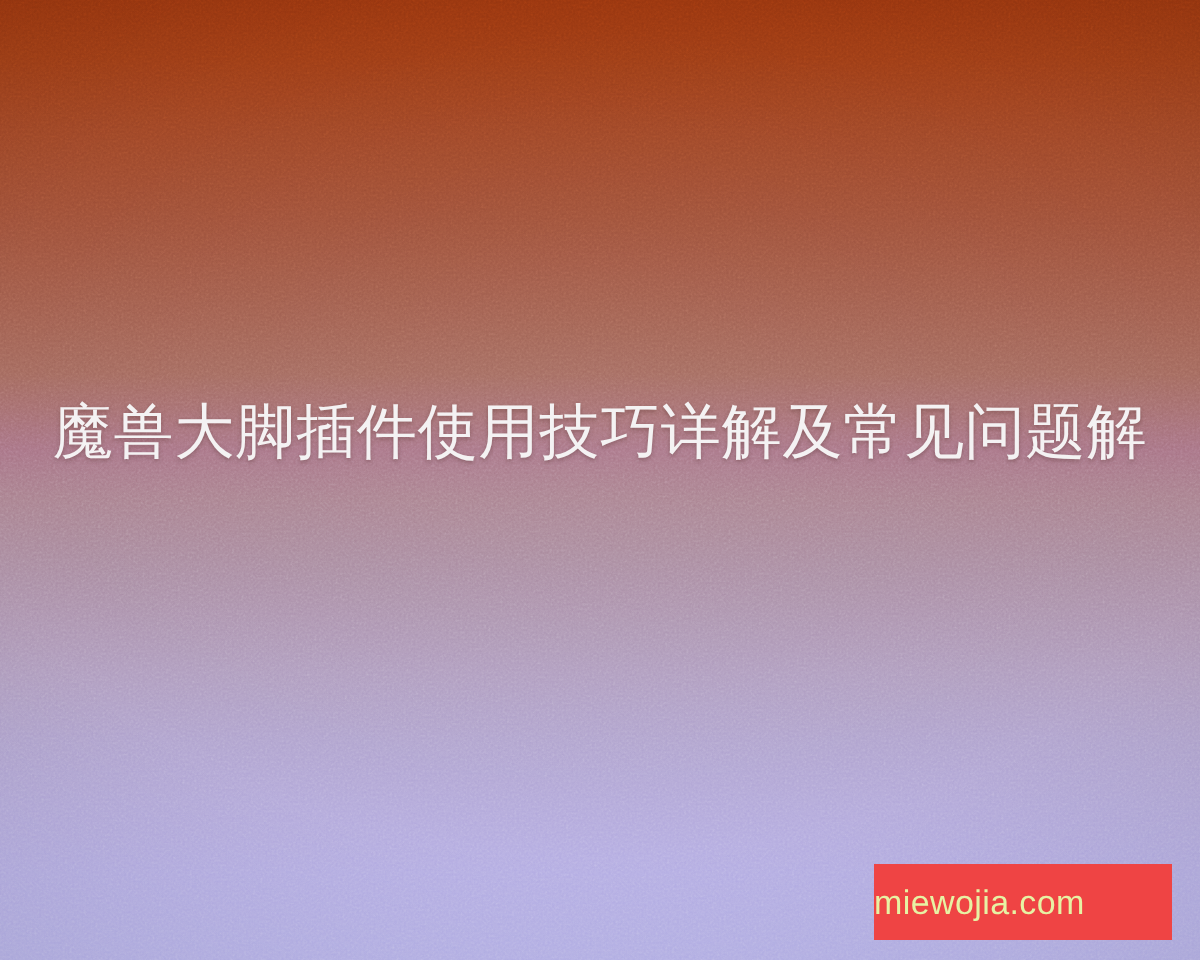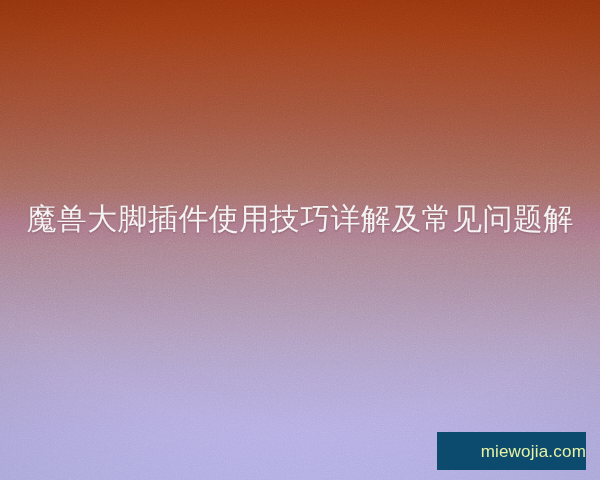--- a/index.html
+++ b/index.html
@@ -64,44 +64,45 @@
 
   
   .title-block {
     position: absolute;
     left: 0;
     right: 0;
     top: 198px;
     text-align: center;
     padding: 0 18px;
     box-sizing: border-box;
+    font-family: Liberation Mono, monospace;
   }
 
   .title-text {
     display: block;
     color: #f4f2f3;
     font-size: 30px;
     line-height: 42px;
     font-weight: 400;
     letter-spacing: 0.4px;
     text-shadow: 0 1px 2px rgba(60,25,15,0.30);
     word-break: break-all;
   }
 
   
   .watermark-badge {
     position: absolute;
     left: 437px;
     top: 432px;
     width: 149px;
     height: 38px;
-    background: #0c4a6e;
+    background: #ef4444;
     display: flex;
     align-items: center;
-    justify-content: flex-end;
+    justify-content: flex-start;
   }
 
   .watermark-text {
     color: #e7f2a4;
     font-size: 17px;
     line-height: 1;
     letter-spacing: 0.2px;
     white-space: nowrap;
   }
 </style>

